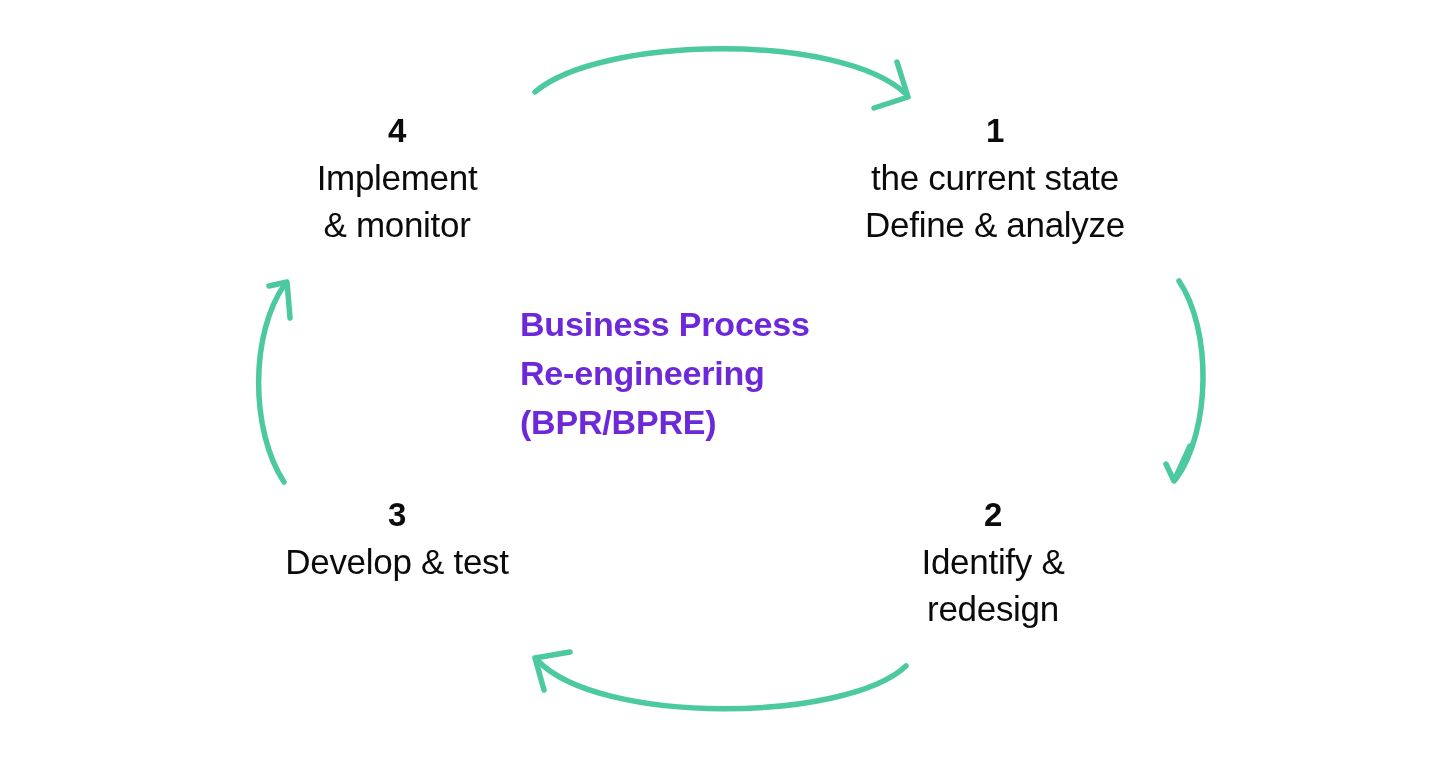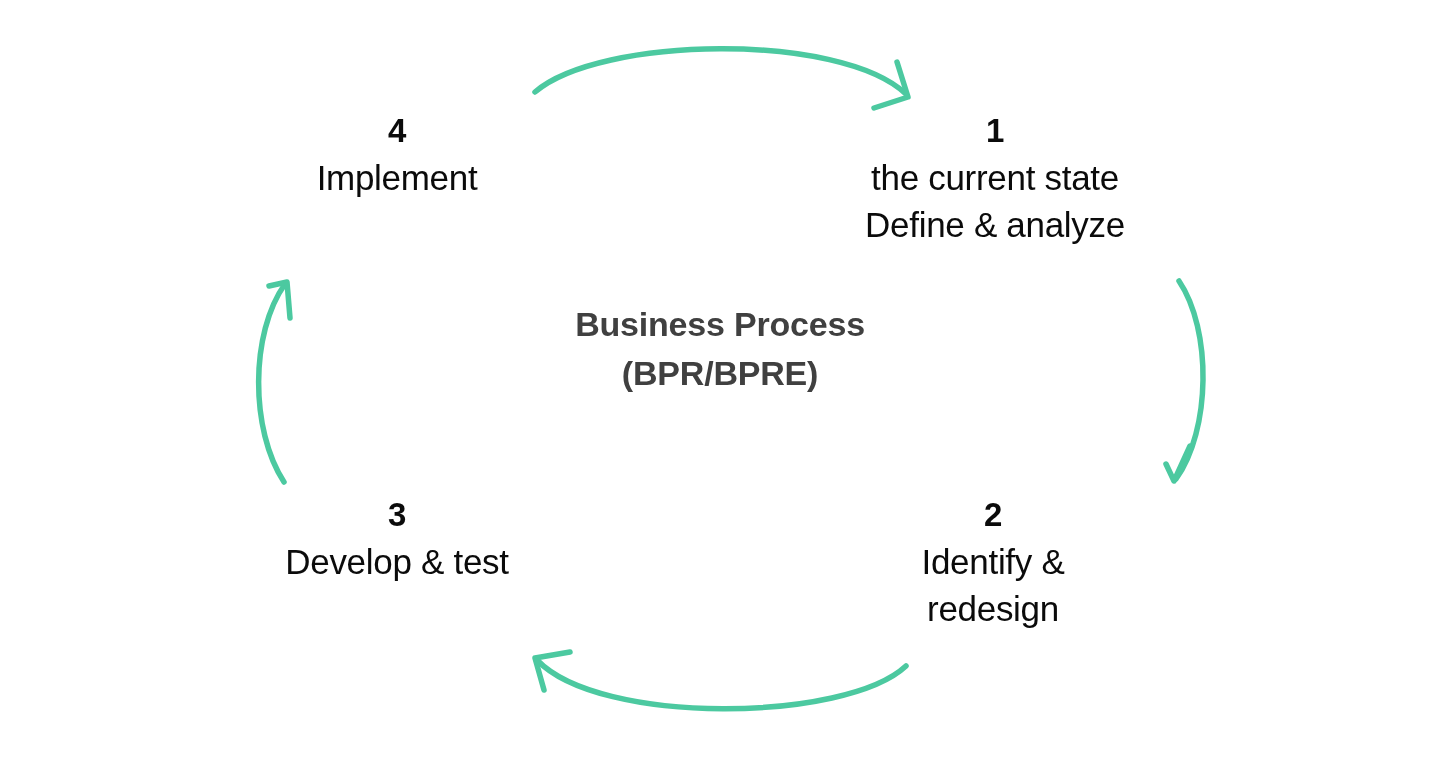--- a/index.html
+++ b/index.html
@@ -26,22 +26,22 @@
     height: 768px;
     pointer-events: none;
   }
 
   
   .center-title {
     position: absolute;
     left: 520px;
     top: 300px;
     width: 400px;
-    text-align: center;
-    color: #404040;
+    text-align: left;
+    color: #6d28d9;
     font-weight: bold;
     font-size: 34px;
     line-height: 49px;
     letter-spacing: -0.2px;
   }
   .center-title .tline { display: block; white-space: nowrap; }
 
   
   .step {
     position: absolute;
@@ -87,20 +87,21 @@
       <path d="M 906 666 C 846 722 600 726 537 660"></path>
       <path d="M 570 652 L 535 658 L 544 690"></path>
 
       <path d="M 284 482 C 250 430 250 333 285 284"></path>
       <path d="M 269 286 L 287 282 L 290 318"></path>
     </g>
   </svg>
 
   <div class="center-title">
     <span class="tline">Business Process</span>
+    <span class="tline">Re-engineering</span>
     <span class="tline">(BPR/BPRE)</span>
   </div>
 
   <div class="step" id="step-1">
     <span class="step-num">1</span>
     <span class="step-line">the current state</span>
     <span class="step-line">Define &amp; analyze</span>
   </div>
 
   <div class="step" id="step-2">
@@ -110,15 +111,16 @@
   </div>
 
   <div class="step" id="step-3">
     <span class="step-num">3</span>
     <span class="step-line">Develop &amp; test</span>
   </div>
 
   <div class="step" id="step-4">
     <span class="step-num">4</span>
     <span class="step-line">Implement</span>
+    <span class="step-line">&amp; monitor</span>
   </div>
 
 </div>
 
 </body></html>

